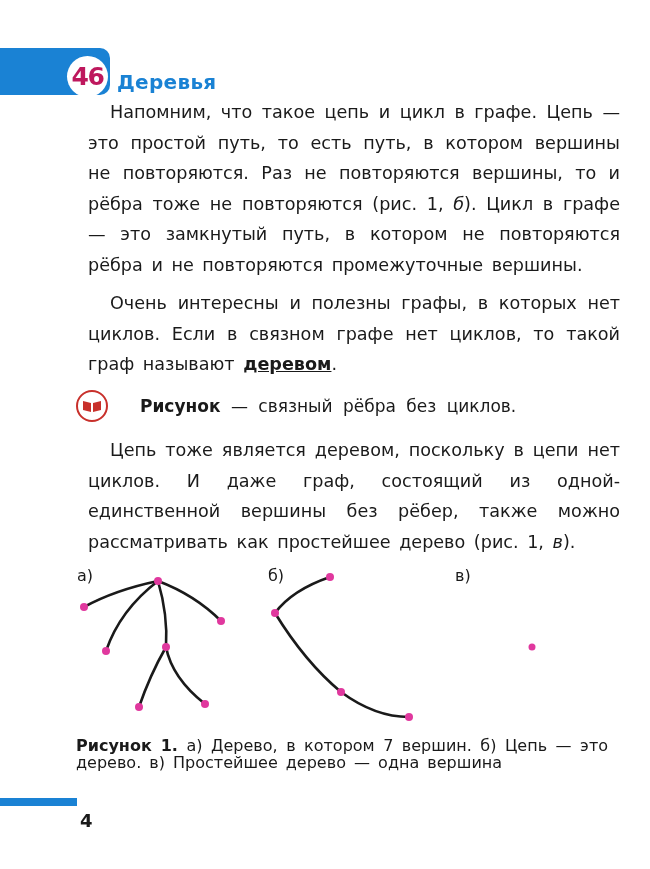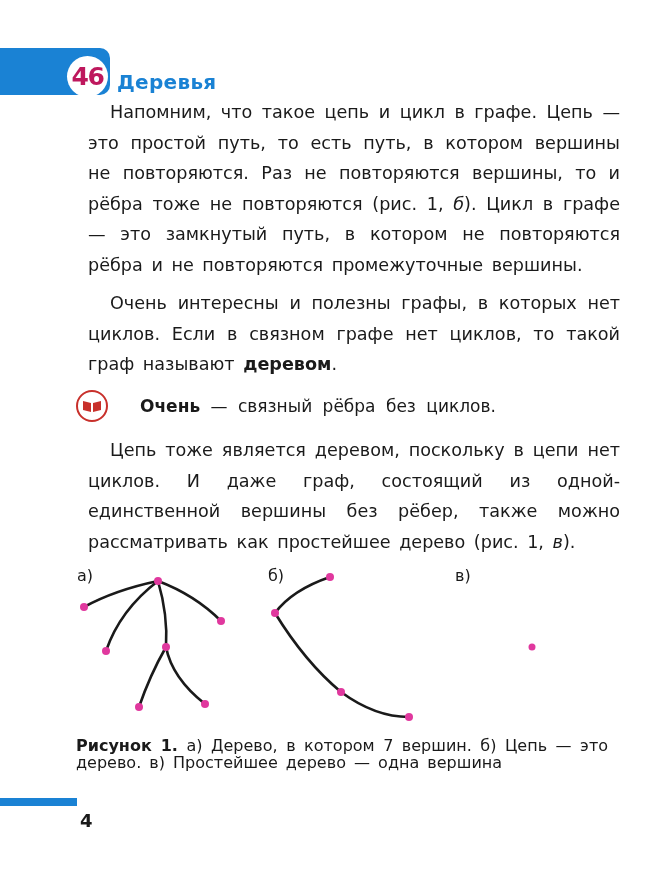--- a/index.html
+++ b/index.html
@@ -10,21 +10,21 @@
   .num-badge { position:absolute; left:67px; top:56px; width:41px; height:41px;
                border-radius:50%; background:#ffffff; border:0;
                display:flex; align-items:center; justify-content:center; }
   .num-badge span { font-family:"DejaVu Sans", sans-serif; font-weight:bold; font-size:25px;
                     color:#be185d; letter-spacing:-1.5px; }
   .title { position:absolute; left:117px; top:56px; font-size:20px; font-weight:bold;
            color:#1a82d4; line-height:40px; letter-spacing:0.3px;margin-top:6px; }
   .para { position:absolute; left:88px; width:532px; font-size:17.6px; line-height:30.5px;
           text-align:justify; margin:0; word-spacing:3px; }
   .para .indent { display:inline-block; width:22px; }
-  .para b { font-weight:bold; }
+  .para b { font-weight:bold;text-decoration:underline; }
   .def-row { position:absolute; left:76px; top:386px; width:540px; height:40px;
              display:flex; align-items:center; }
   .def-icon { width:32px; height:32px; border-radius:50%; border:2px solid #c8302b;
               box-sizing:border-box; display:flex; align-items:center; justify-content:center; }
   .def-text { margin-left:32px; font-size:17px; word-spacing:5px; }
   .def-text b { font-weight:bold; }
   .fig-label { position:absolute; font-size:16px; color:#1a1a1a; }
   .figure { position:absolute; left:0; top:0; }
   .caption { position:absolute; left:76px; top:737px; width:532px; font-size:16px;
              line-height:17px; text-align:justify; word-spacing:3px; margin:0; }
@@ -45,21 +45,21 @@
 
 <p class="para" style="top:288px;"><span class="indent"></span><span>Очень интересны и полезны графы, в которых нет циклов. Если в связном графе нет циклов, то такой граф называют </span><b>деревом</b><span>.</span></p>
 
 <div class="def-row">
   <div class="def-icon">
     <svg width="20" height="14" viewBox="0 0 20 14">
       <path d="M1 2 L9 4 L9 13 L1 11 Z" fill="#c8302b"></path>
       <path d="M19 2 L11 4 L11 13 L19 11 Z" fill="#c8302b"></path>
     </svg>
   </div>
-  <div class="def-text"><b>Очень</b><span> — связный рёбра без циклов.</span></div>
+  <div class="def-text"><b>Рисунок</b><span> — связный рёбра без циклов.</span></div>
 </div>
 
 <p class="para" style="top:435px;"><span class="indent"></span><span>Цепь тоже является деревом, поскольку в цепи нет циклов. И даже граф, состоящий из одной-единственной вершины без рёбер, также можно рассматривать как простейшее дерево (рис. 1, </span><i>в</i><span>).</span></p>
 
 <div class="fig-label" style="left:77px; top:566px;">а)</div>
 <div class="fig-label" style="left:268px; top:566px;">б)</div>
 <div class="fig-label" style="left:455px; top:566px;">в)</div>
 
 <svg class="figure" width="650" height="869">
   <g fill="none" stroke="#1a1a1a" stroke-width="2.6" stroke-linecap="round">

